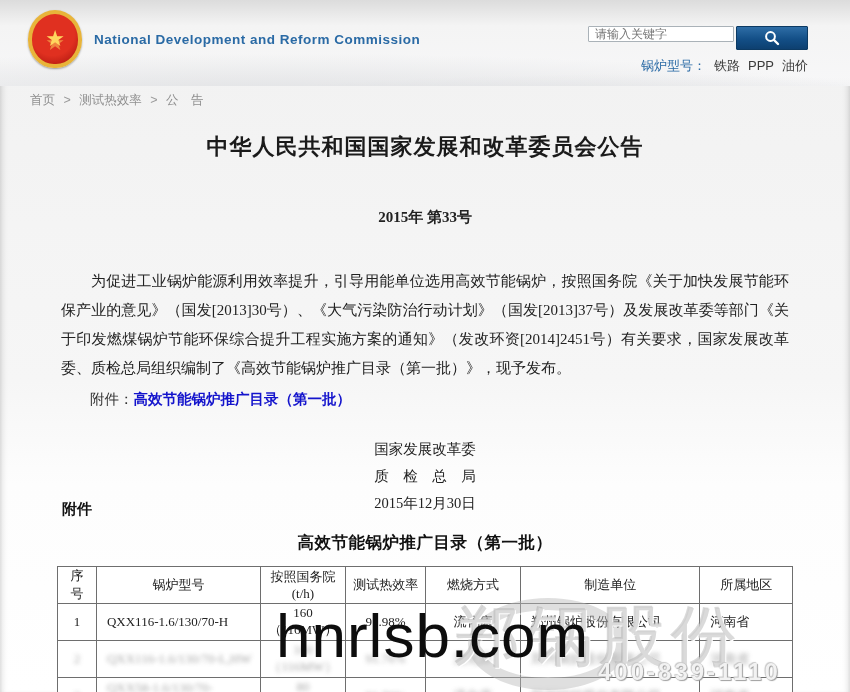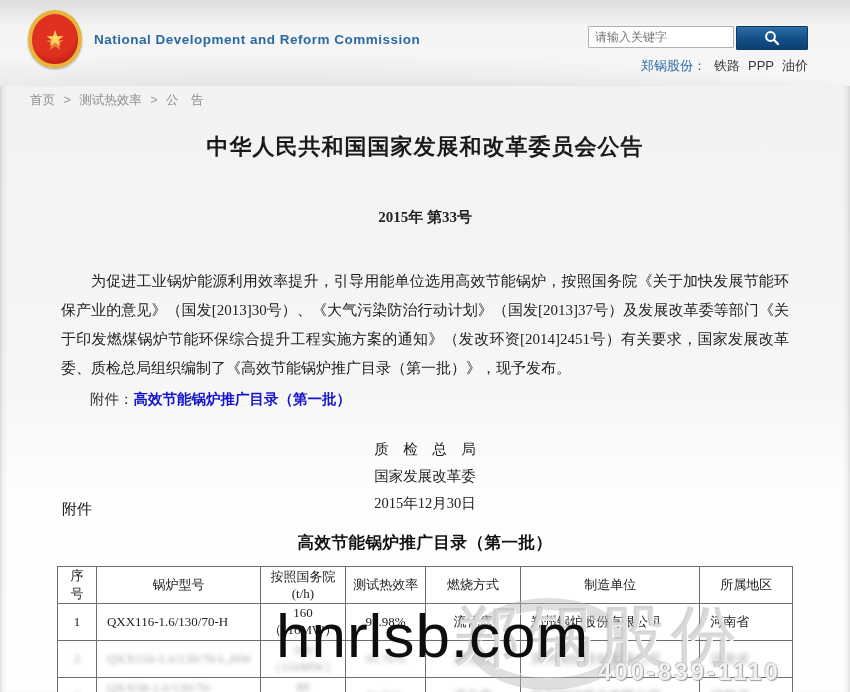--- a/index.html
+++ b/index.html
@@ -31,21 +31,21 @@
     display:flex; align-items:center; justify-content:center;
     box-shadow:0 1px 2px rgba(0,0,0,.35);
   }
   .emblem .star { color:#ffd75e; font-size:22px; line-height:1; text-shadow:0 4px 0 rgba(255,215,94,.5); }
   .brand-text { margin-left:12px; }
   .brand-zh { font-size:25px; font-weight:bold; color:#2a6aa5; letter-spacing:1px; line-height:1.1; }
   .brand-en { font-size:13.5px; font-weight:bold; color:#2a6aa5; letter-spacing:.5px; margin-top:1px; }
   .search-area { position:absolute; right:42px; top:26px; width:220px; text-align:right; }
   .search-row { display:flex; }
   .search-input {
-    width:146px; height:22px; border:1px solid #aab2b8; background:#fff;
+    width:146px; height:16px; border:1px solid #aab2b8; background:#fff;
     font-size:12px; padding:0 6px; color:#333; outline:none; border-radius:1px;
     font-family:"Liberation Sans", sans-serif;
   }
   .search-btn {
     width:72px; height:24px; margin-left:2px; border:1px solid #0c3a63;
     background:linear-gradient(180deg,#2e6da6 0%, #134f87 55%, #0d4070 100%);
     display:flex; align-items:center; justify-content:center; cursor:pointer; border-radius:1px;
   }
   .hot-search { margin-top:7px; font-size:13px; color:#444; white-space:nowrap; }
   .hot-search .hot-label { color:#2a6aa5; }
@@ -61,21 +61,21 @@
   .doc-body {
     margin-top:40px; padding:0 16px; font-size:15px; color:#222;
     line-height:29px; text-align:justify; text-indent:2em;
   }
   .attach-line { margin-top:2px; padding:0 16px; font-size:14.5px; line-height:29px; text-indent:2em; }
   .attach-link { color:#1414cc; font-weight:bold; text-decoration:none; cursor:pointer; }
   .signature { margin-top:22px; text-align:center; font-size:14.5px; color:#222; }
   .signature div { line-height:27px; }
   
   .attachment { position:absolute; left:45px; right:45px; top:500px; font-family:"Liberation Sans",sans-serif; }
-  .attachment-label { font-size:15px; font-weight:normal; color:#111; margin-left:17px; }
+  .attachment-label { font-size:15px; font-weight:bold; color:#111; margin-left:17px; }
   .table-title { text-align:center; font-size:16.5px; font-weight:bold; color:#111; margin-top:13px; letter-spacing:.5px; }
   table.catalog {
     width:736px; margin:12px auto 0 12px; border-collapse:collapse;
     font-family:"Liberation Serif","DejaVu Serif",serif; font-size:13px; color:#222;
     background:#fff;
   }
   table.catalog th, table.catalog td { border:1px solid #6e6e6e; padding:0 6px; height:37px; }
   table.catalog th { font-weight:normal; text-align:center; background:#fff; height:35px; }
   table.catalog td { text-align:center; }
   table.catalog td.l { text-align:left; padding-left:10px; }
@@ -124,43 +124,43 @@
       <div class="search-row">
         <input class="search-input" type="text" placeholder="请输入关键字" style="">
         <div class="search-btn">
           <svg width="16" height="16" viewBox="0 0 16 16">
             <circle cx="6.5" cy="6.5" r="4.4" fill="none" stroke="#ffffff" stroke-width="2"></circle>
             <line x1="10" y1="10" x2="14" y2="14" stroke="#ffffff" stroke-width="2.4" stroke-linecap="round"></line>
           </svg>
         </div>
       </div>
       <div class="hot-search">
-        <span class="hot-label">郑锅股份：</span><span class="term">铁路</span><span class="term">PPP</span><span class="term">油价</span>
+        <span class="hot-label">锅炉型号：</span><span class="term">铁路</span><span class="term">PPP</span><span class="term">油价</span>
       </div>
     </div>
   </div>
 
   <div class="breadcrumb">
     <span class="crumb">首页</span>
     <span class="sep">&gt;</span>
     <span class="crumb">测试热效率</span>
     <span class="sep">&gt;</span>
     <span class="crumb">公　告</span>
   </div>
 
   <div class="doc">
     <div class="doc-title">中华人民共和国国家发展和改革委员会公告</div>
     <div class="doc-number">2015年 第33号</div>
     <div class="doc-body">为促进工业锅炉能源利用效率提升，引导用能单位选用高效节能锅炉，按照国务院《关于加快发展节能环保产业的意见》（国发[2013]30号）、《大气污染防治行动计划》（国发[2013]37号）及发展改革委等部门《关于印发燃煤锅炉节能环保综合提升工程实施方案的通知》（发改环资[2014]2451号）有关要求，国家发展改革委、质检总局组织编制了《高效节能锅炉推广目录（第一批）》，现予发布。</div>
     <div class="attach-line">
       <span>附件：</span><a class="attach-link">高效节能锅炉推广目录（第一批）</a>
     </div>
     <div class="signature">
+      <div>国家发展改革委</div>
       <div>质　检　总　局</div>
-      <div>国家发展改革委</div>
       <div>2015年12月30日</div>
     </div>
   </div>
 
   <div class="attachment">
     <div class="attachment-label">附件</div>
     <div class="table-title">高效节能锅炉推广目录（第一批）</div>
     <table class="catalog">
       <colgroup>
         <col class="col-no">

